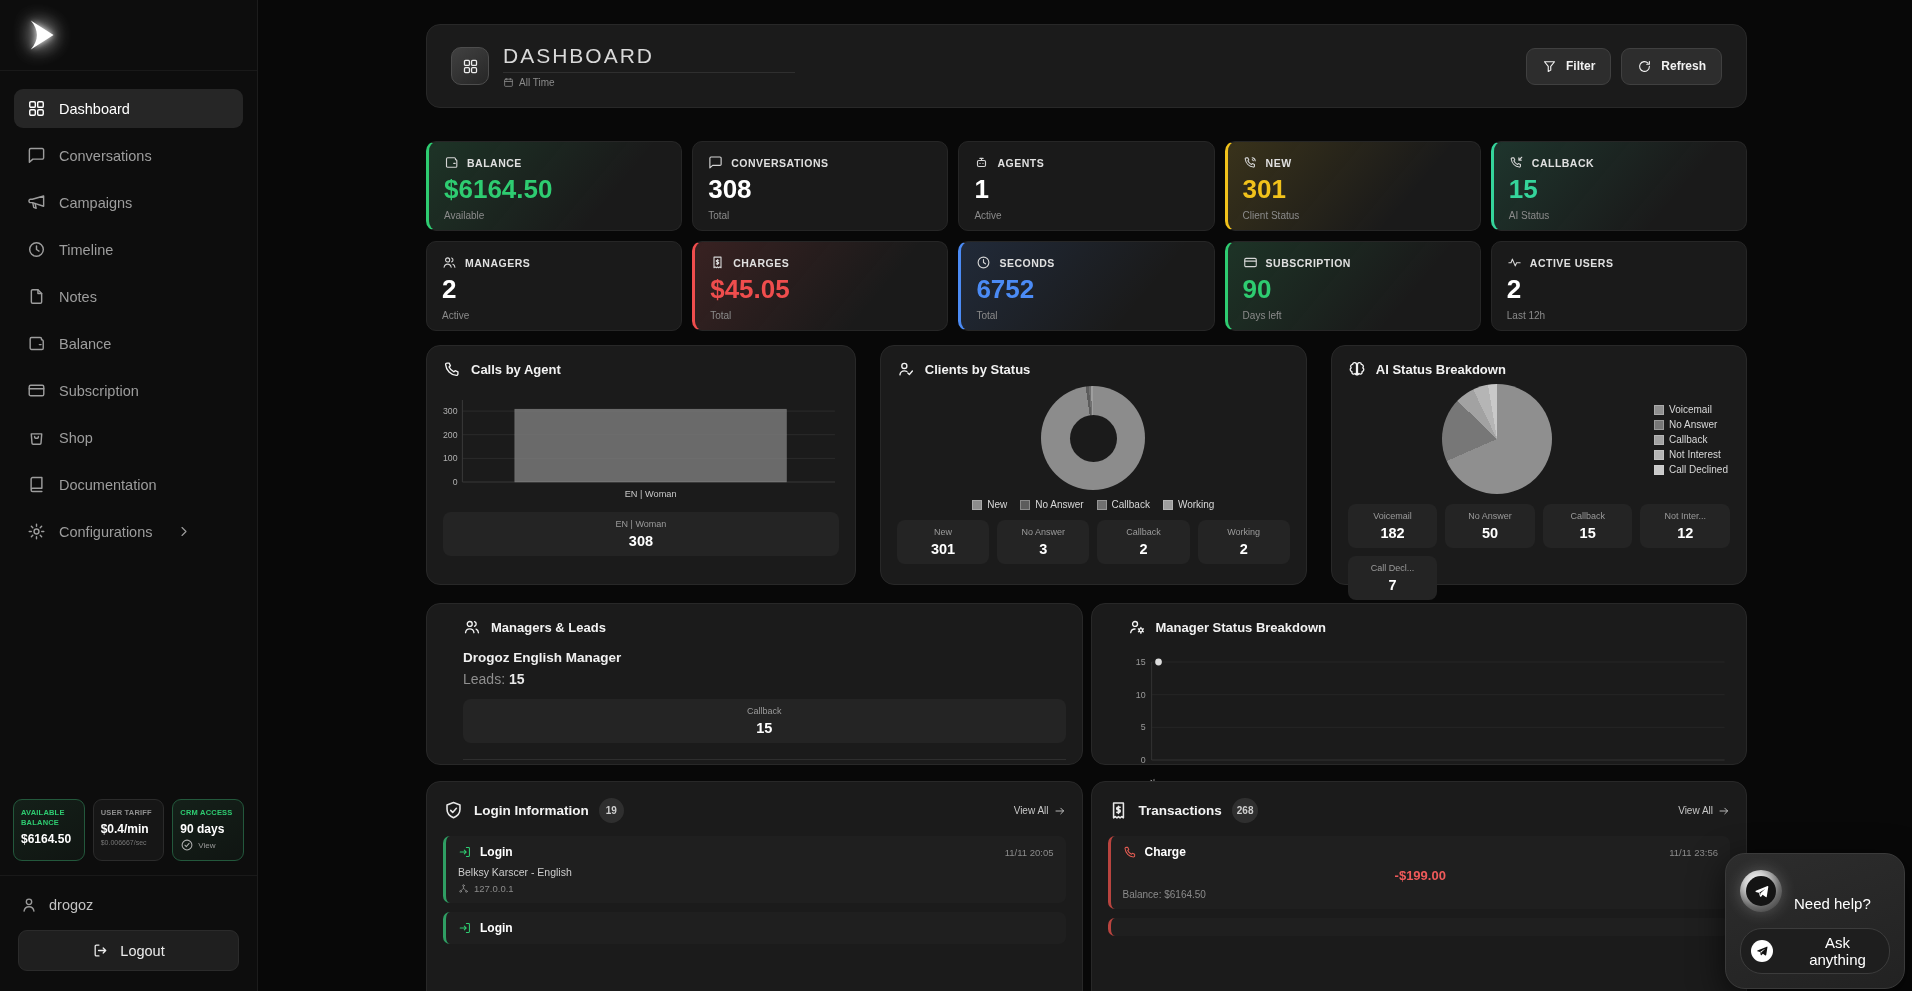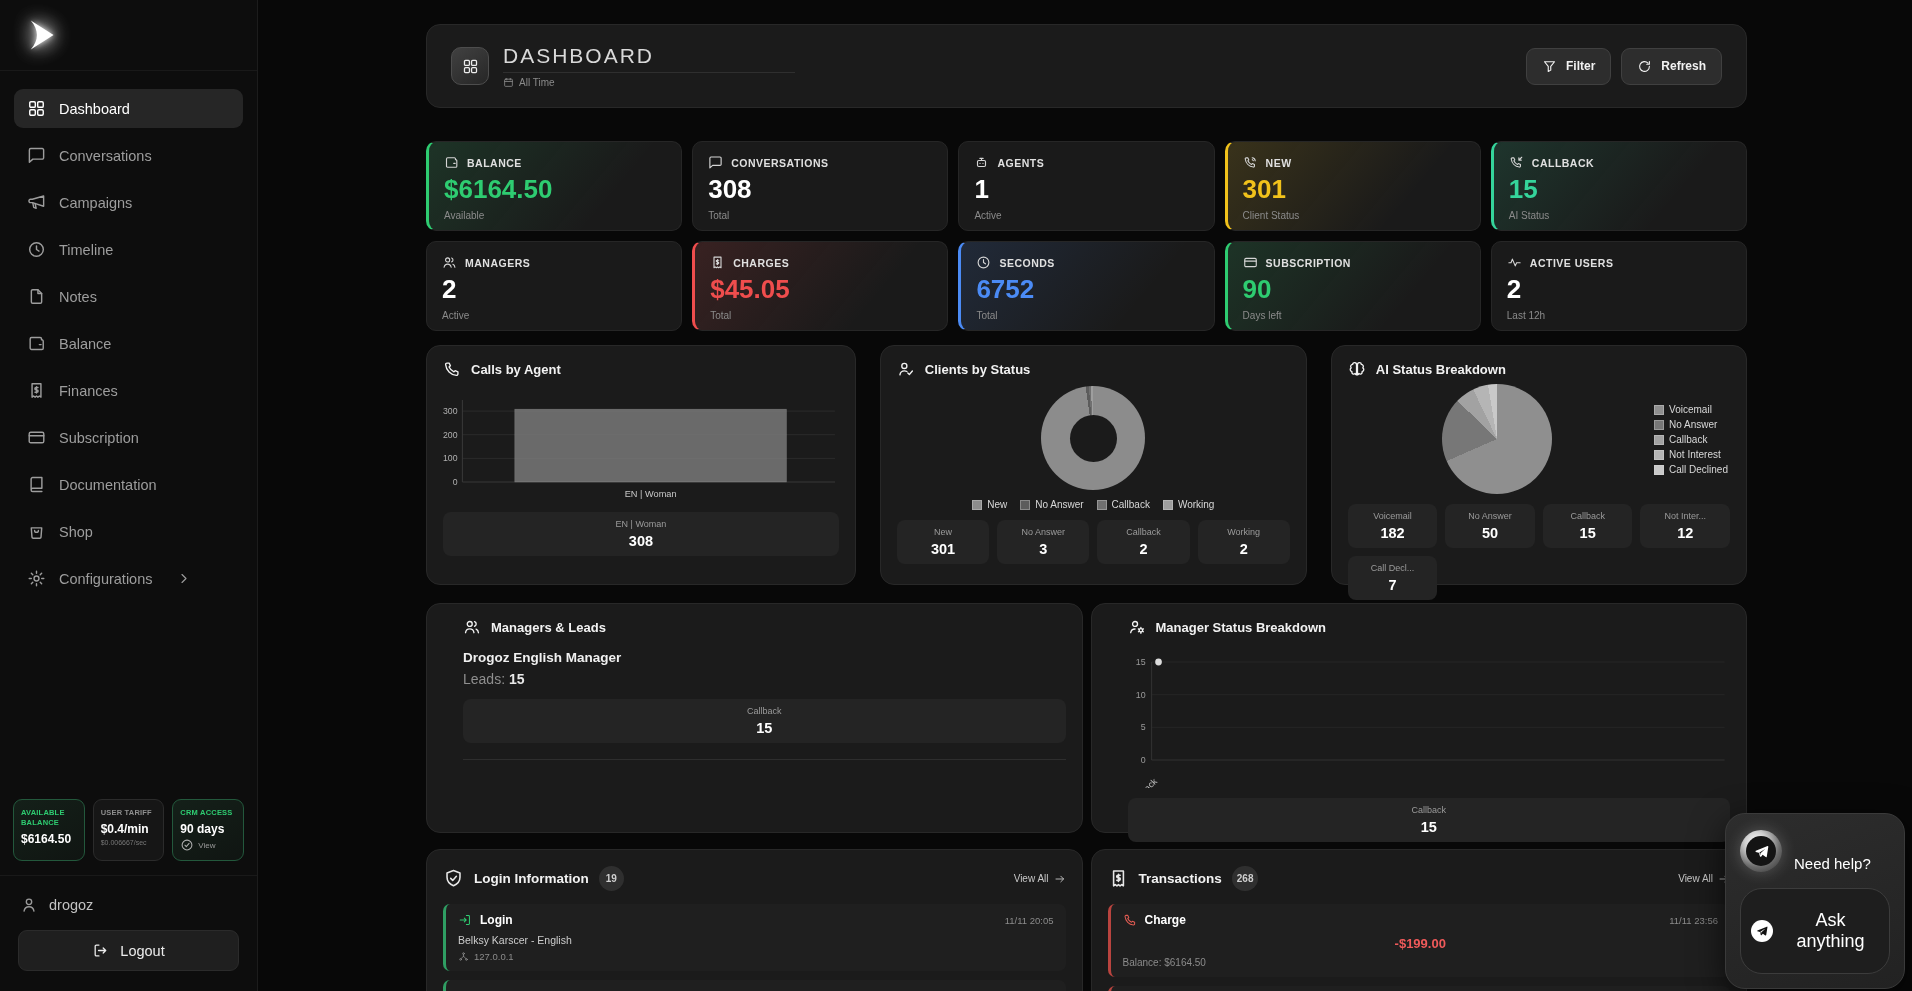--- a/index.html
+++ b/index.html
@@ -73,21 +73,21 @@
   .donut{width:104px;height:104px;border-radius:50%;position:relative;margin:8px auto 0;}
   .donut-hole{position:absolute;left:50%;top:50%;width:47px;height:47px;margin:-23.5px 0 0 -23.5px;border-radius:50%;background:#1b1b1b;}
   .legend-row{display:flex;justify-content:center;gap:13px;margin-top:9px;}
   .legend-item{display:flex;align-items:center;gap:5px;font-size:10px;color:#d8d8d8;white-space:nowrap;}
   .legend-swatch{width:10px;height:10px;background:#888;border:1px solid rgba(220,220,220,.35);flex:none;}
   .pie-row{display:flex;align-items:flex-start;margin-top:2px;}
   .pie{width:110px;height:110px;border-radius:50%;margin-left:94px;margin-top:4px;flex:none;}
   .legend-col{margin-left:auto;margin-right:2px;margin-top:24px;display:flex;flex-direction:column;gap:4px;}
 
   .mid-row{display:grid;grid-template-columns:1fr 1fr;gap:8px;margin-top:18px;}
-  .mid-card{height:230px;padding-left:36px;}
+  .mid-card{height:162px;padding-left:36px;}
   .manager-name{font-size:13.5px;font-weight:bold;color:#f0f0f0;margin-top:14px;}
   .leads-line{font-size:14px;color:#8f8f8f;margin-top:6px;}
   .leads-line b{color:#e8e8e8;}
   .mgr-divider{border-bottom:1px solid #2e2e2e;margin-top:16px;}
 
   .bottom-row{display:grid;grid-template-columns:1fr 1fr;gap:8px;margin-top:16px;}
   .list-card{height:340px;padding:12px 16px;overflow:hidden;}
   .list-header{display:flex;align-items:center;gap:10px;padding:4px 0;}
   .list-header .icn{width:21px;height:21px;}
   .list-title{font-size:13.5px;font-weight:bold;color:#f2f2f2;}
@@ -107,22 +107,22 @@
 
   .chat-widget{position:fixed;right:7px;bottom:2px;width:180px;background:linear-gradient(160deg,#2d2d2d,#222);
     border:1px solid #3a3a3a;border-radius:20px;padding:16px 14px 14px;box-shadow:0 10px 34px rgba(0,0,0,.65);z-index:20;}
   .chat-head{display:flex;align-items:flex-end;gap:12px;}
   .chat-avatar{width:42px;height:42px;border-radius:50%;cursor:pointer;flex:none;
     background:radial-gradient(circle at 38% 30%,#fff 0%,#cfcfcf 28%,#6a6a6a 62%,#2e2e2e 100%);
     display:flex;align-items:center;justify-content:center;box-shadow:0 0 16px rgba(255,255,255,.22);}
   .chat-avatar-inner{width:30px;height:30px;border-radius:50%;background:#141414;display:flex;align-items:center;justify-content:center;color:#fff;}
   .chat-avatar-inner .icn{width:15px;height:15px;}
   .chat-greeting{font-size:15px;color:#fff;}
-  .chat-btn{margin-top:16px;width:100%;display:flex;align-items:center;gap:9px;background:#1e1e1e;
-    border:1px solid #3c3c3c;border-radius:22px;padding:21px 10px;color:#fff;font-size:18px;cursor:pointer;font-family:inherit;}
+  .chat-btn{margin-top:16px;width:100%;display:flex;align-items:center;gap:23px;background:#1e1e1e;
+    border:1px solid #3c3c3c;border-radius:22px;padding:5px 10px;color:#fff;font-size:15px;cursor:pointer;font-family:inherit;}
   .chat-mini-plane{width:22px;height:22px;border-radius:50%;background:#fff;color:#111;
     display:flex;align-items:center;justify-content:center;flex:none;}
   .chat-mini-plane .icn{width:12px;height:12px;}
 </style>
 </head>
 <body>
 
 <div class="app">
 
   <aside class="sidebar">
@@ -185,51 +185,42 @@
             <svg viewBox="0 0 24 24" fill="none" stroke="currentColor" stroke-width="1.8" stroke-linecap="round" stroke-linejoin="round">
               <path d="M18.3 7.3V6.1a1.7 1.7 0 0 0-1.7-1.7H5.8A1.8 1.8 0 0 0 4 6.2v11.6a1.8 1.8 0 0 0 1.8 1.8h13a1.7 1.7 0 0 0 1.7-1.7V9a1.7 1.7 0 0 0-1.7-1.7z"></path>
               <path d="M15.6 13.4h2.2"></path>
             </svg>
           </span>
           <span>Balance</span>
         </div>
         <div class="nav-item">
           <span class="icn" style="width: 19px; height: 19px;">
             <svg viewBox="0 0 24 24" fill="none" stroke="currentColor" stroke-width="1.8" stroke-linecap="round" stroke-linejoin="round">
-              <path d="M6.4 3.4h11.2v17l-1.9-1.4-1.9 1.4-1.8-1.4-1.8 1.4-1.9-1.4-1.9 1.4z"></path>
-              <path d="M13.9 8.3h-2.5a1.45 1.45 0 0 0 0 2.9h1.2a1.45 1.45 0 0 1 0 2.9h-2.5M12 7.2v8.1"></path>
-            </svg>
-          </span>
-          <span>Finances</span>
-        </div>
-        <div class="nav-item">
-          <span class="icn" style="width: 19px; height: 19px;">
-            <svg viewBox="0 0 24 24" fill="none" stroke="currentColor" stroke-width="1.8" stroke-linecap="round" stroke-linejoin="round">
               <rect x="2.8" y="5.4" width="18.4" height="13.2" rx="2"></rect>
               <path d="M2.8 9.8h18.4"></path>
             </svg>
           </span>
           <span>Subscription</span>
         </div>
         <div class="nav-item">
           <span class="icn" style="width: 19px; height: 19px;">
             <svg viewBox="0 0 24 24" fill="none" stroke="currentColor" stroke-width="1.8" stroke-linecap="round" stroke-linejoin="round">
-              <path d="M5.2 18.8V5.2a2 2 0 0 1 2-2h11.6v13.6H7.2a2 2 0 0 0 0 4h11.6"></path>
-            </svg>
-          </span>
-          <span>Documentation</span>
-        </div>
-        <div class="nav-item">
-          <span class="icn" style="width: 19px; height: 19px;">
-            <svg viewBox="0 0 24 24" fill="none" stroke="currentColor" stroke-width="1.8" stroke-linecap="round" stroke-linejoin="round">
               <path d="M5.4 7.4h13.2l-.9 11.7a1.5 1.5 0 0 1-1.5 1.4H7.8a1.5 1.5 0 0 1-1.5-1.4z"></path>
               <path d="M9.6 10.6a2.4 2.4 0 0 0 4.8 0"></path>
             </svg>
           </span>
           <span>Shop</span>
+        </div>
+        <div class="nav-item">
+          <span class="icn" style="width: 19px; height: 19px;">
+            <svg viewBox="0 0 24 24" fill="none" stroke="currentColor" stroke-width="1.8" stroke-linecap="round" stroke-linejoin="round">
+              <path d="M5.2 18.8V5.2a2 2 0 0 1 2-2h11.6v13.6H7.2a2 2 0 0 0 0 4h11.6"></path>
+            </svg>
+          </span>
+          <span>Documentation</span>
         </div>
         <div class="nav-item">
           <span class="icn" style="width: 19px; height: 19px;">
             <svg viewBox="0 0 24 24" fill="none" stroke="currentColor" stroke-width="1.8" stroke-linecap="round" stroke-linejoin="round">
               <circle cx="12" cy="12" r="3.1"></circle>
               <path d="M12 2.8v2.6M12 18.6v2.6M2.8 12h2.6M18.6 12h2.6M5.5 5.5l1.8 1.8M16.7 16.7l1.8 1.8M18.5 5.5l-1.8 1.8M7.3 16.7l-1.8 1.8"></path>
             </svg>
           </span>
           <span>Configurations</span>
           <span class="icn chev" style="width: 15px; height: 15px;">

